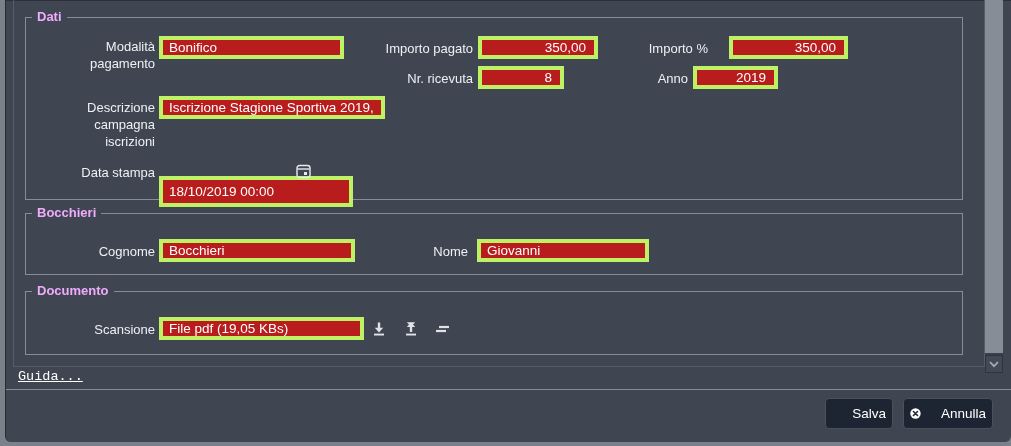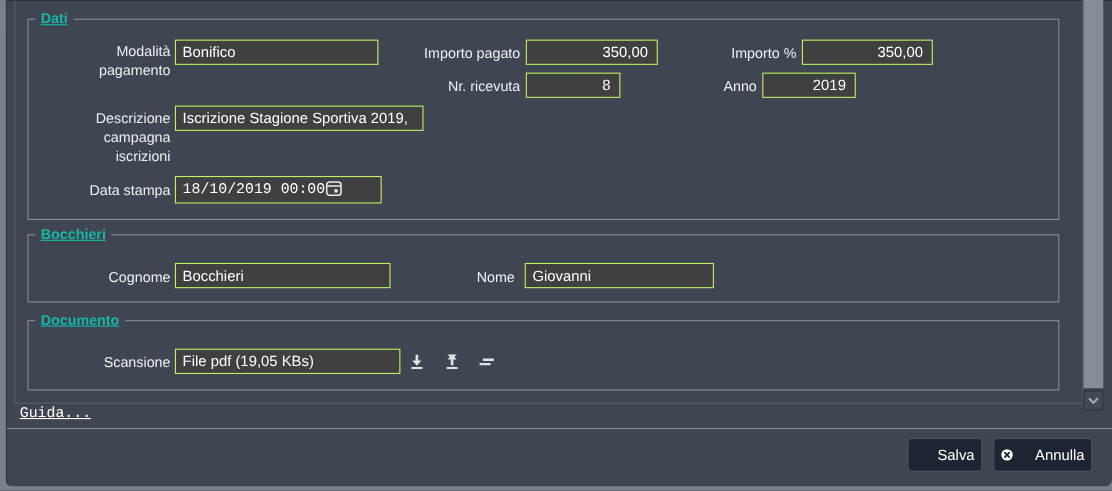--- a/index.html
+++ b/index.html
@@ -17,28 +17,28 @@
   }
   #viewport{
     left:13px;top:0;width:972px;height:367px;
     border:1px solid #565d68;border-top:none;
   }
   .group{
     border:1px solid #868d97;
   }
   .legend{
     position:absolute;top:-9px;left:6px;padding:0 5px;
-    background:#3f4652;color:#14b8a6;font-weight:bold;font-size:13px;
-    white-space:nowrap;line-height:16px;text-decoration:underline;
+    background:#3f4652;color:#f0abfc;font-weight:bold;font-size:13px;
+    white-space:nowrap;line-height:16px;
   }
   .lbl{
     color:#eef1f4;font-size:13px;line-height:17px;text-align:right;
   }
   .tb{
-    background:#404040;border:1px solid #bef264;color:#ffffff;
+    background:#b91c1c;border:4px solid #bef264;color:#ffffff;
     font-size:13.5px;font-family:"Liberation Sans","DejaVu Sans",sans-serif;
     padding:0 6px;height:23px;outline:none;
   }
   .tb.num{text-align:right;padding-right:8px;}
   .iconbtn{
     background:transparent;border:none;padding:0;margin:0;cursor:pointer;
     display:flex;align-items:center;justify-content:center;
   }
   #guida{
     color:#ffffff;font-size:13.5px;text-decoration:underline;cursor:pointer;font-family:Liberation Mono, monospace;
@@ -68,35 +68,35 @@
 <div class="abs group" style="left:25px;top:17px;width:938px;height:183px;">
   <span class="legend">Dati</span>
 </div>
 
 <div class="abs lbl" style="left:80px;top:38px;width:75px;">Modalità pagamento</div>
 <input class="abs tb" style="left: 159px; top: 36px; width: 185px;" value="Bonifico">
 
 <div class="abs lbl" style="left:353px;top:40px;width:120px;">Importo pagato</div>
 <input class="abs tb num" style="left: 478px; top: 36px; width: 120px;" value="350,00">
 
-<div class="abs lbl" style="left:624px;top:40px;width:100px;">Importo %</div>
+<div class="abs lbl" style="left:608px;top:40px;width:100px;">Importo %</div>
 <input class="abs tb num" style="left: 729px; top: 36px; width: 119px;" value="350,00">
 
 <div class="abs lbl" style="left:353px;top:70px;width:120px;">Nr. ricevuta</div>
 <input class="abs tb num" style="left: 478px; top: 66px; width: 86px;" value="8">
 
 <div class="abs lbl" style="left:588px;top:70px;width:100px;">Anno</div>
 <input class="abs tb num" style="left: 693px; top: 66px; width: 85px;" value="2019">
 
 <div class="abs lbl" style="left:72px;top:99px;width:83px;">Descrizione campagna iscrizioni</div>
 <input class="abs tb" style="left: 159px; top: 96px; width: 226px;" value="Iscrizione Stagione Sportiva 2019,">
 
 <div class="abs lbl" style="left:55px;top:164px;width:100px;">Data stampa</div>
 <div class="abs" style="left:159px;top:160px;width:156px;height:23px;">
-  <input class="tb" style="position: absolute; left: 0px; top: 0px; width: 156px; padding-right: 24px; font-family: Liberation Mono, monospace;" value="18/10/2019 00:00">
+  <input class="tb" style="position: absolute; left: 0px; top: 16px; width: 156px; padding-right: 24px;" value="18/10/2019 00:00">
   <button class="iconbtn" id="cal-btn">
     <svg width="15" height="15" viewBox="0 0 15 15">
       <rect x="1" y="1.5" width="13" height="12" rx="2.5" fill="none" stroke="#e8ebee" stroke-width="1.4"></rect>
       <line x1="1.5" y1="5" x2="13.5" y2="5" stroke="#e8ebee" stroke-width="1.4"></line>
       <rect x="8" y="8" width="3" height="3" fill="#e8ebee"></rect>
     </svg>
   </button>
 </div>
 
 <div class="abs group" style="left:25px;top:213px;width:938px;height:62px;">

